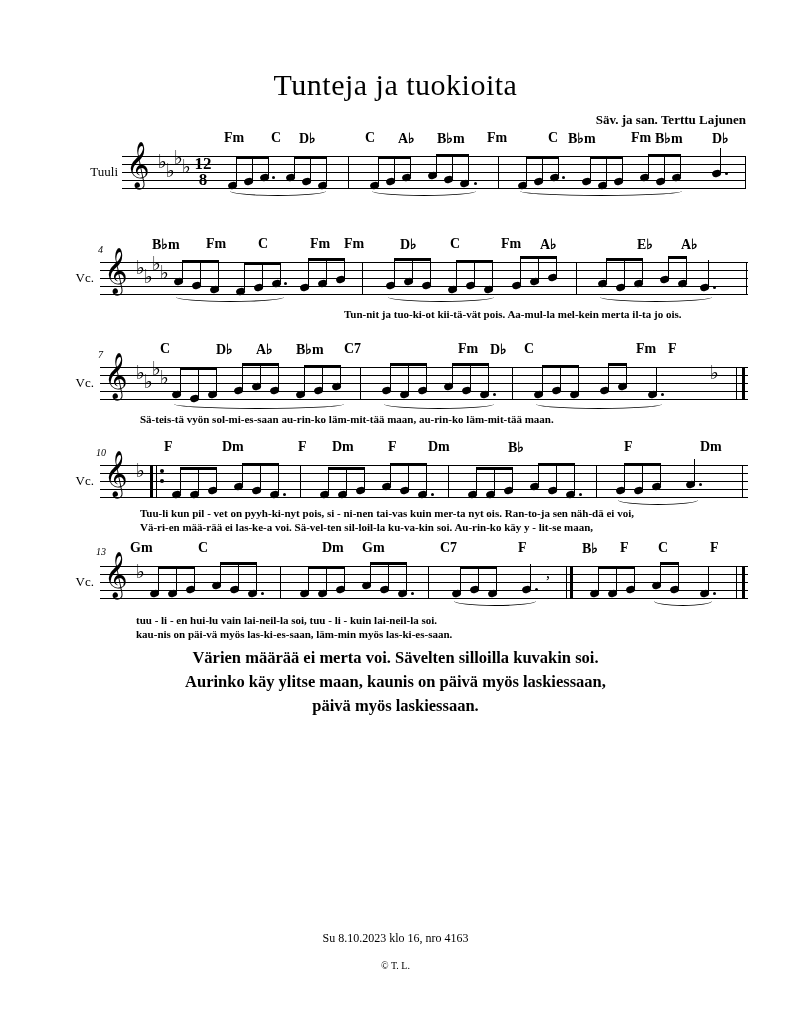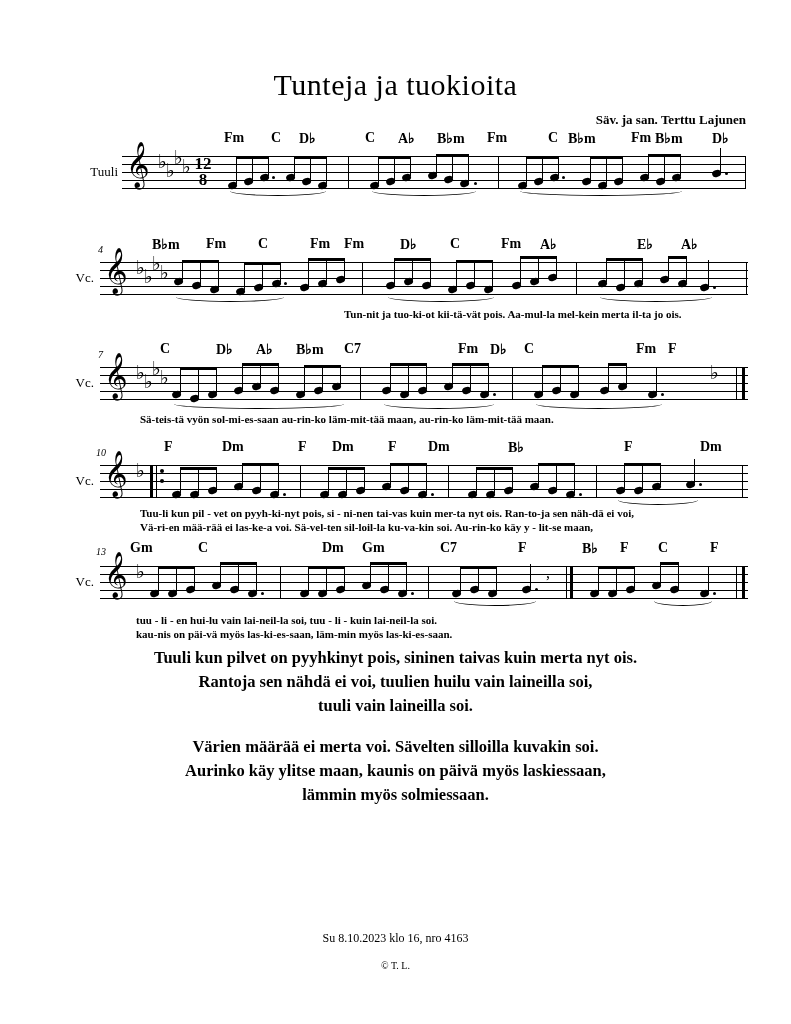--- a/index.html
+++ b/index.html
@@ -719,27 +719,22 @@
 
     <div class="barline" style="left:736px; top:18px;"></div>
     <div class="barline thick" style="left:742px; top:18px;"></div>
 
     <div class="lyricline" style="left:136px; top:66px;">tuu - li - en  hui-lu vain lai-neil-la  soi,        tuu - li - kuin  lai-neil-la soi.</div>
     <div class="lyricline" style="left:136px; top:80px;">kau-nis on päi-vä myös las-ki-es-saan,      läm-min myös las-ki-es-saan.</div>
   </div>
 
   <div class="verses">
     <div class="verse">
-      <div>Tuuli kun pilvet on pyyhkinyt pois, sininen taivas kuin merta nyt ois.</div>
-      <div>Rantoja sen nähdä ei voi, tuulien huilu vain laineilla soi,</div>
-      <div>tuuli vain laineilla soi.</div>
-    </div>
-    <div class="verse">
       <div>Värien määrää ei merta voi. Sävelten silloilla kuvakin soi.</div>
       <div>Aurinko käy ylitse maan, kaunis on päivä myös laskiessaan,</div>
-      <div>lämmin myös solmiessaan.</div>
+      <div>päivä myös laskiessaan.</div>
     </div>
   </div>
 
   <div class="footer-date">Su 8.10.2023 klo 16, nro 4163</div>
   <div class="footer-copy">© T. L.</div>
 
 </div>
 
 </body></html>

